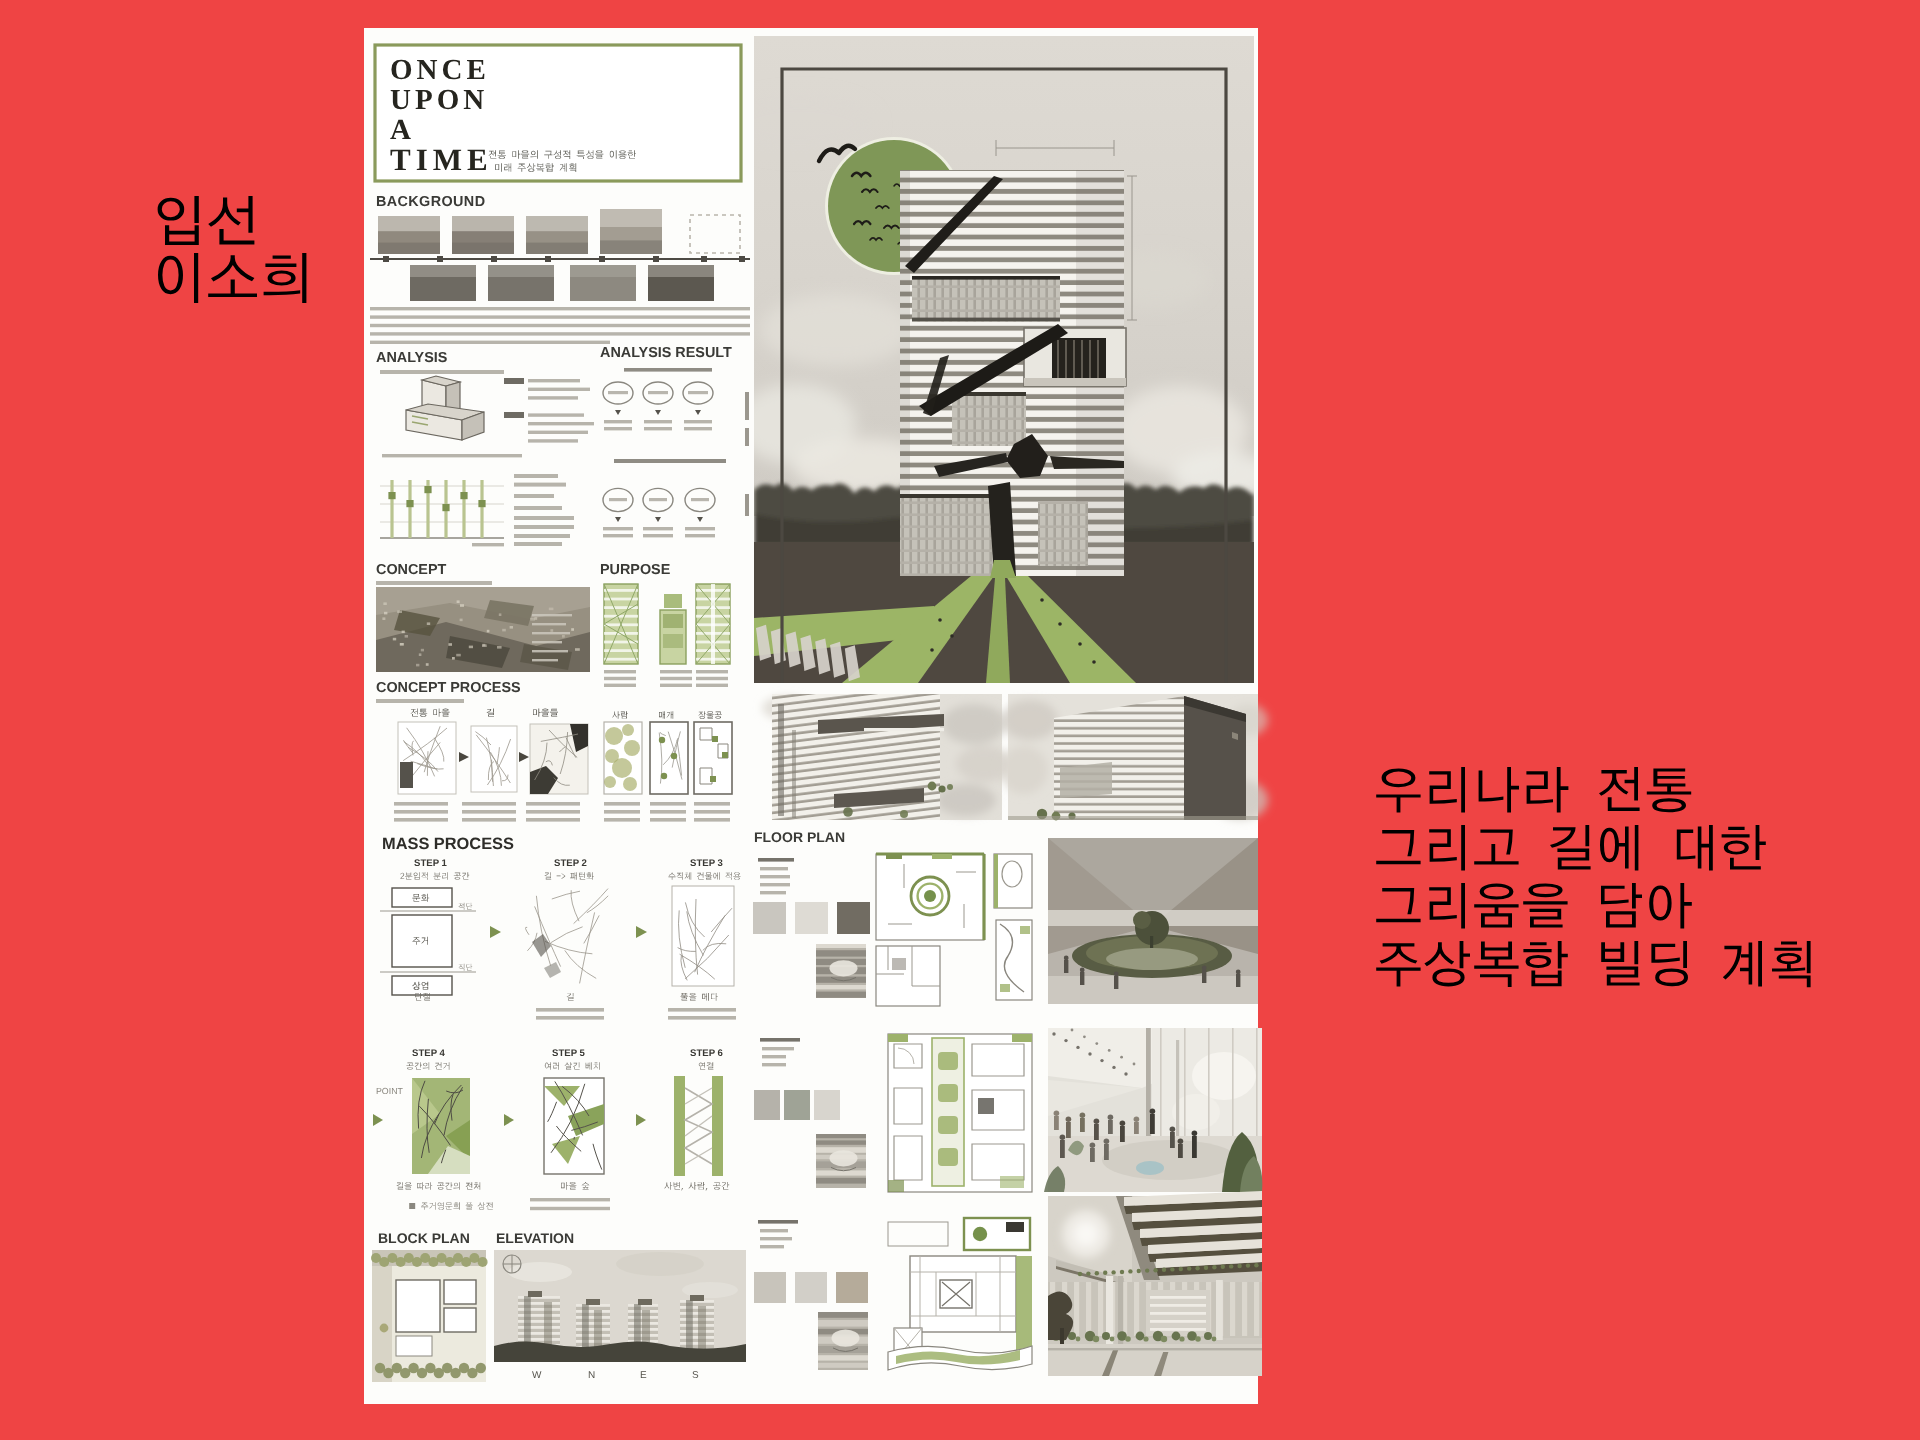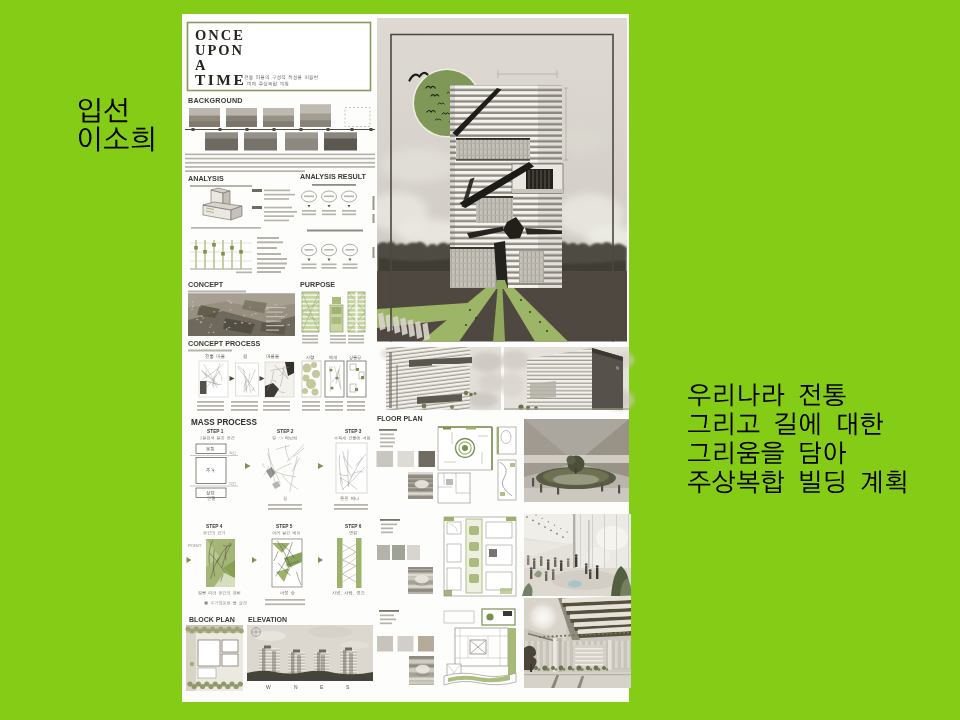--- a/index.html
+++ b/index.html
@@ -1,14 +1,14 @@
 <!DOCTYPE html>
 <html><head><meta charset="utf-8"><style>
 html,body{margin:0;padding:0;background:#ffffff;}
-#page{position:relative;width:960px;height:720px;background:#84cc16;overflow:hidden;font-family:"Liberation Sans", sans-serif;text-decoration:underline;}
+#page{position:relative;width:960px;height:720px;background:#ef4444;overflow:hidden;font-family:"Liberation Sans", sans-serif;text-decoration:underline;}
 svg{display:block;}
 </style></head><body>
 
 <div id="page">
 <svg width="960" height="720" viewBox="0 0 960 720">
 
 <g>
         <path d="M78.8 104.6Q78.8 102.0 80.7 100.5Q82.5 98.9 85.4 98.9Q88.3 98.9 90.2 100.5Q92.1 102.0 92.1 104.6Q92.1 107.2 90.2 108.7Q88.3 110.3 85.4 110.3Q82.5 110.3 80.6 108.7Q78.8 107.2 78.8 104.6ZM80.9 104.6Q80.9 106.3 82.2 107.5Q83.5 108.6 85.4 108.6Q87.4 108.6 88.7 107.4Q89.9 106.3 89.9 104.6Q89.9 102.9 88.6 101.8Q87.4 100.6 85.4 100.6Q83.5 100.6 82.2 101.8Q80.9 102.9 80.9 104.6ZM97.2 111.5V98.0H99.4V111.5ZM82.5 122.5V112.6H84.6V115.4H97.3V112.6H99.4V122.5ZM84.6 120.7H97.3V117.2H84.6Z M104.1 112.0Q105.5 111.2 106.7 110.3Q107.8 109.4 109.0 108.1Q110.2 106.8 110.9 105.1Q111.5 103.4 111.5 101.5V98.8H113.6V101.5Q113.6 103.2 114.3 104.8Q114.9 106.4 116.0 107.7Q117.0 108.9 118.2 109.8Q119.3 110.7 120.4 111.3L119.1 112.8Q117.4 111.9 115.4 109.9Q113.4 107.9 112.6 106.0Q111.8 108.1 109.7 110.1Q107.7 112.2 105.5 113.4ZM118.4 106.1V104.2H124.2V98.0H126.3V116.4H124.2V106.1ZM109.7 122.2V114.5H111.8V120.3H127.2V122.2Z" fill="#000000"></path>
         <path d="M79.0 137.5Q79.0 133.2 80.7 130.6Q82.3 127.9 85.3 127.9Q88.1 127.9 89.8 130.6Q91.5 133.2 91.5 137.5Q91.5 141.8 89.9 144.4Q88.2 147.1 85.3 147.1Q82.3 147.1 80.7 144.5Q79.0 141.8 79.0 137.5ZM81.2 137.5Q81.2 140.9 82.2 143.0Q83.3 145.2 85.3 145.2Q87.3 145.2 88.3 143.0Q89.3 140.8 89.3 137.5Q89.3 134.2 88.3 132.0Q87.3 129.8 85.3 129.8Q83.2 129.8 82.2 132.0Q81.2 134.3 81.2 137.5ZM97.0 151.5V126.5H99.1V151.5Z M105.5 139.1Q107.1 138.4 108.8 137.4Q110.4 136.3 111.9 135.0Q113.4 133.7 114.4 132.0Q115.3 130.4 115.3 128.9V127.6H117.4V128.9Q117.4 130.4 118.4 132.1Q119.4 133.7 121.0 135.0Q122.5 136.4 124.1 137.4Q125.7 138.4 127.2 139.0L126.0 140.6Q123.4 139.5 120.4 137.2Q117.5 134.8 116.4 132.5Q115.3 134.8 112.4 137.1Q109.6 139.4 106.7 140.7ZM104.1 148.5V146.7H115.3V139.8H117.4V146.7H128.5V148.5Z M136.3 129.4V127.7H145.4V129.4ZM132.7 133.5V131.7H148.2V133.5ZM133.8 139.0Q133.8 137.2 135.9 136.2Q137.9 135.2 140.8 135.2Q143.8 135.2 145.8 136.2Q147.8 137.2 147.8 139.0Q147.8 140.8 145.8 141.8Q143.8 142.8 140.8 142.8Q137.9 142.8 135.8 141.8Q133.8 140.8 133.8 139.0ZM136.1 139.0Q136.1 140.0 137.4 140.6Q138.8 141.2 140.8 141.2Q142.8 141.2 144.2 140.6Q145.6 140.0 145.6 139.0Q145.6 137.9 144.2 137.4Q142.9 136.8 140.8 136.8Q138.8 136.8 137.4 137.4Q136.1 137.9 136.1 139.0ZM131.8 147.6V145.9H134.7Q144.0 145.9 150.1 145.1V146.8Q143.6 147.6 134.7 147.6ZM151.1 151.5V126.5H153.2V151.5Z" fill="#000000"></path>
       </g>

